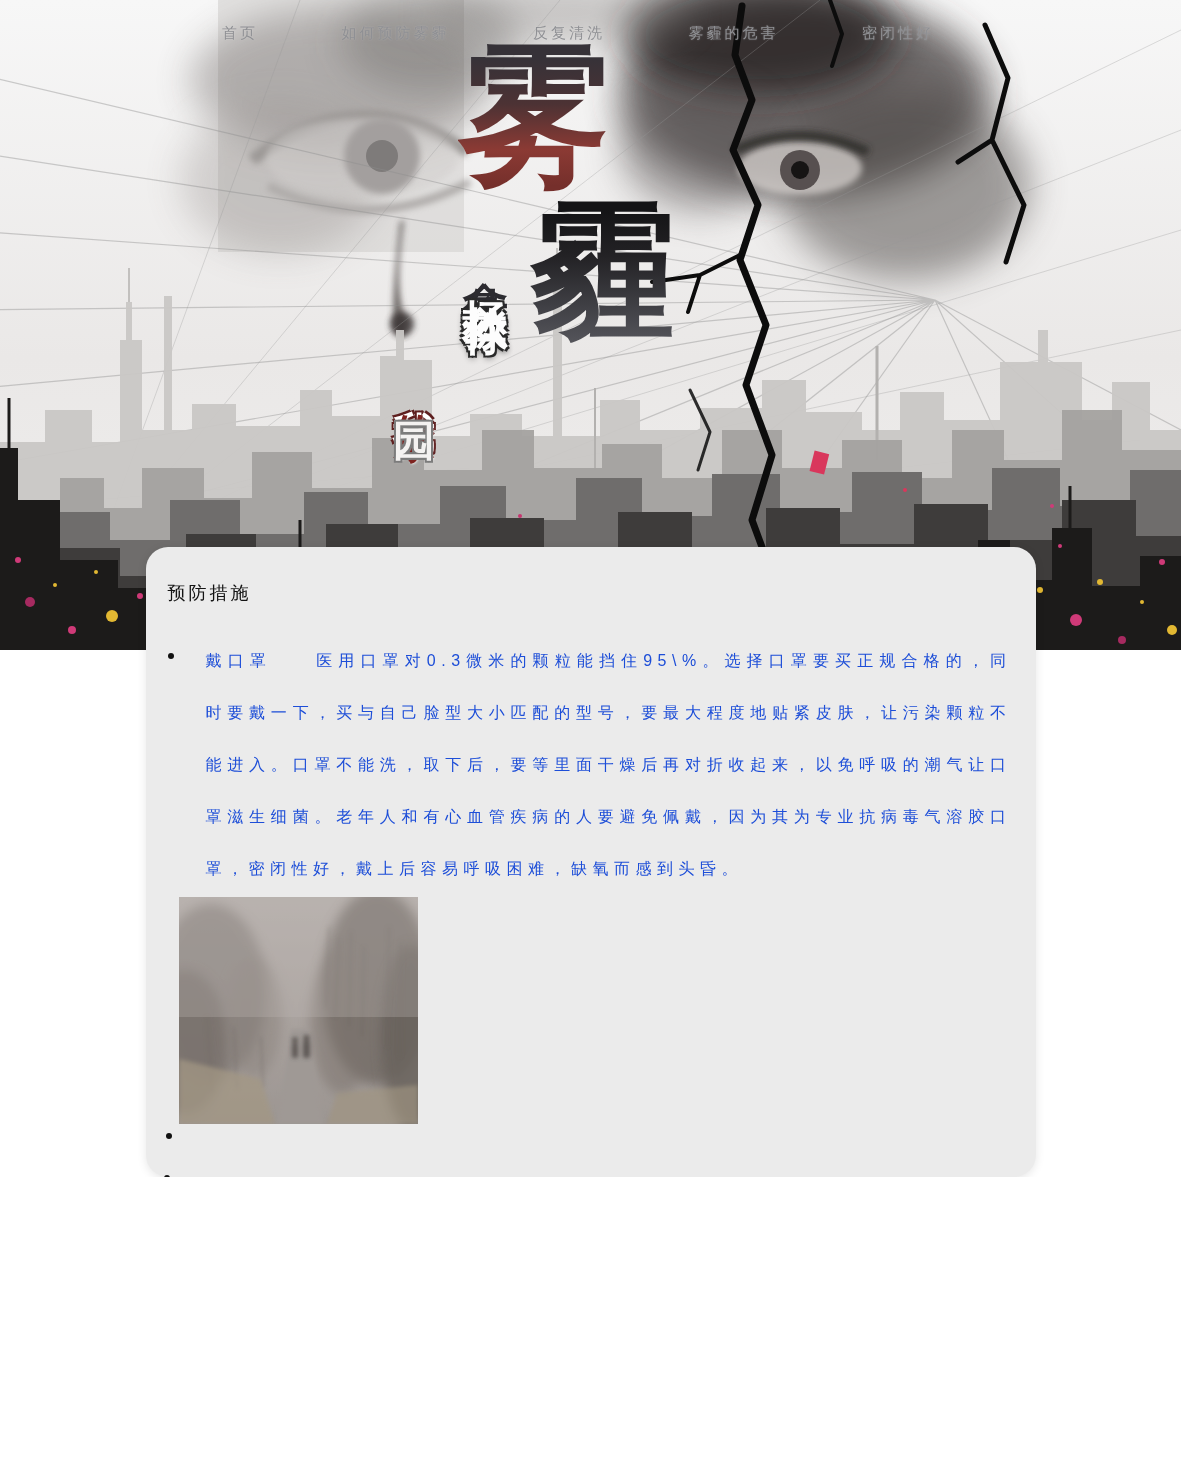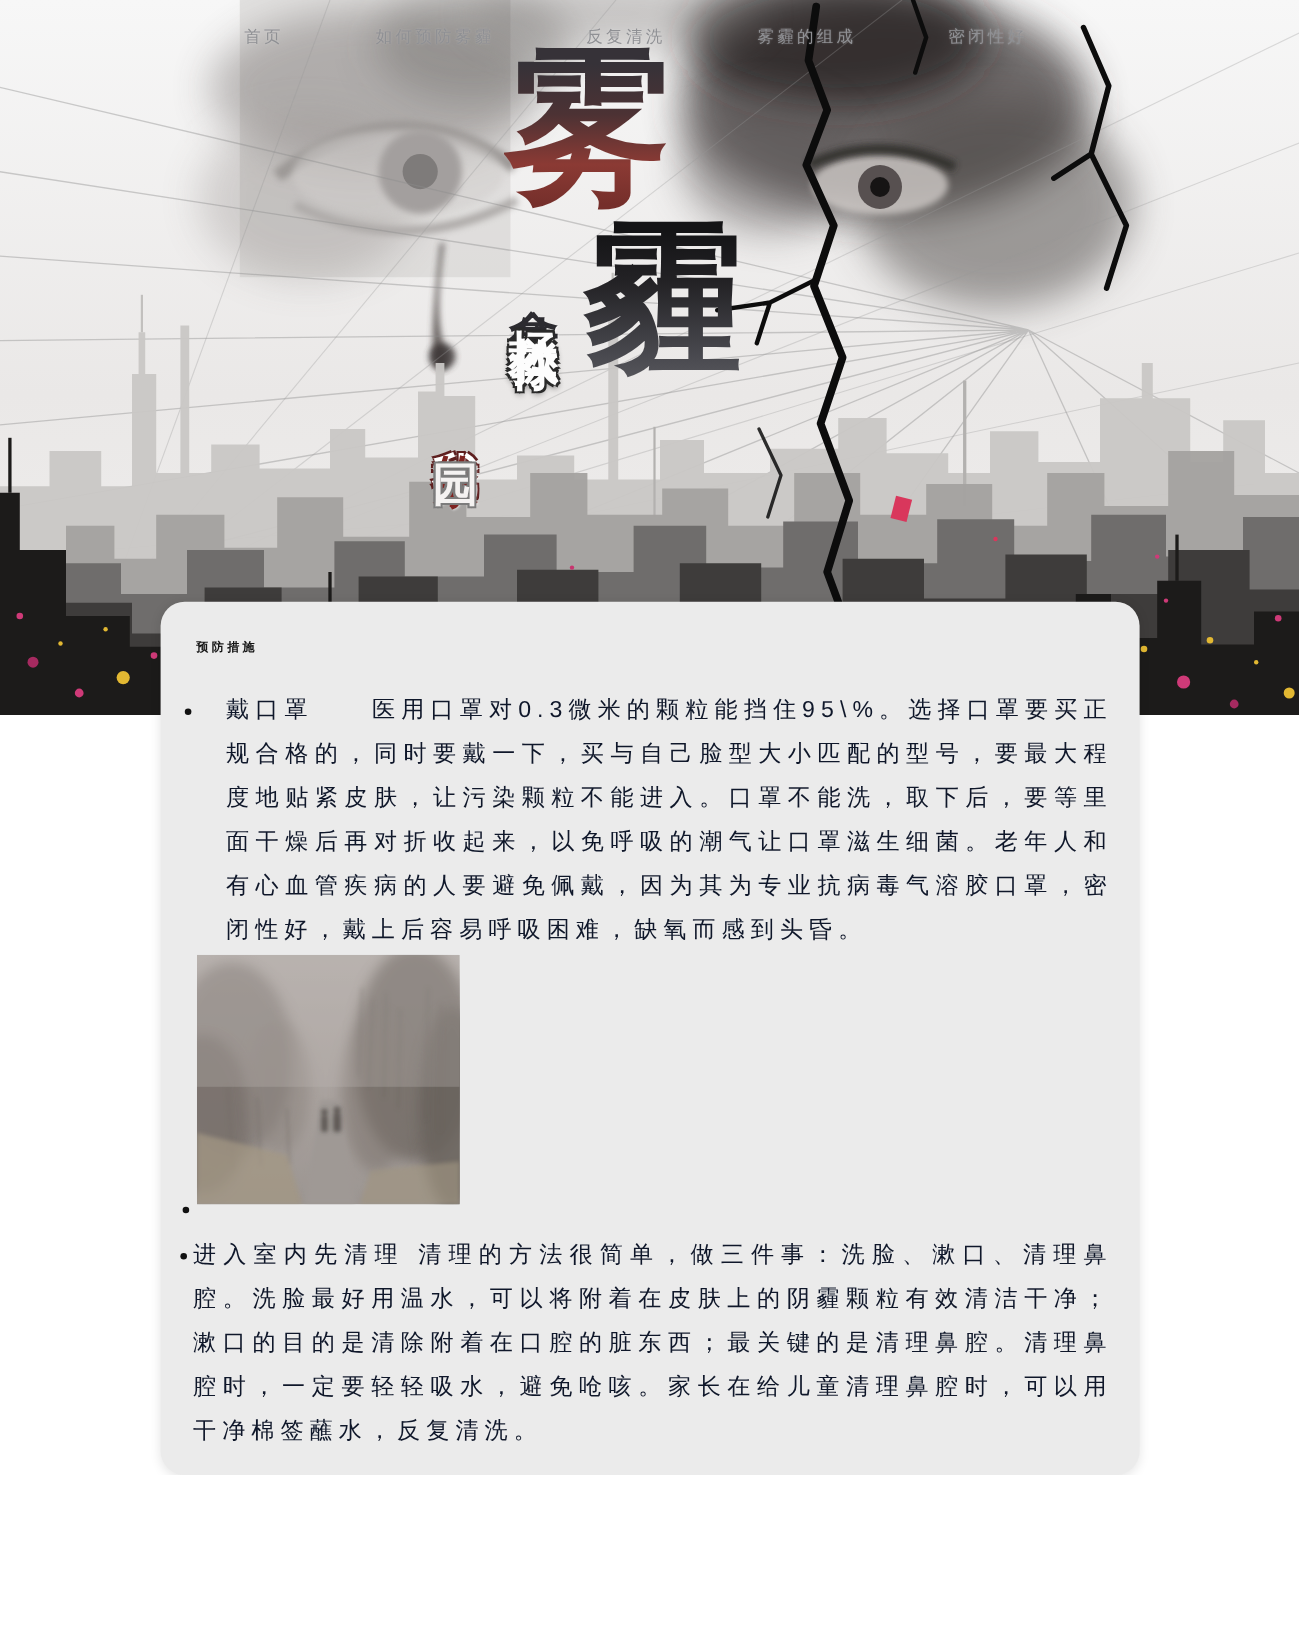--- a/index.html
+++ b/index.html
@@ -33,24 +33,24 @@
   .v2a{color:#ffffff;text-shadow:-2px -2px 0 #5e1f1f,2px -2px 0 #5e1f1f,
        -2px 2px 0 #5e1f1f,2px 2px 0 #5e1f1f;}
   .v2b{color:#7e2320;text-shadow:1px 1px 2px rgba(255,255,255,.55);}
   .v2c{color:#f4f2f1;text-shadow:-2px -2px 0 #7c7c7c,2px -2px 0 #7c7c7c,
        -2px 2px 0 #7c7c7c,2px 2px 0 #7c7c7c;}
 
   
   .card{position:relative;z-index:40;width:890px;margin:-103px auto 0 auto;
         box-sizing:border-box;background:#ebebeb;border-radius:22px;
         padding:26px 24px 20px 20px;box-shadow:0 2px 10px rgba(0,0,0,.10);}
-  .card h2{font-size:11px;font-weight:700;margin:8px 0 0 13px;letter-spacing:3px;color:#141414;}
+  .card h2{font-size:18px;font-weight:400;margin:8px 0 0 2px;letter-spacing:3px;color:#141414;}
   .prevention-list{list-style:none;margin:30px 0 0 0;padding:0;}
-  .prevention-list li{position:relative;font-size:21px;line-height:40px;
-        letter-spacing:5.5px;text-align:justify;text-justify:inter-ideograph;color:#0f172a;}
+  .prevention-list li{position:relative;font-size:16px;line-height:52px;
+        letter-spacing:5.5px;text-align:justify;text-justify:inter-ideograph;color:#1d4ed8;}
   .li-first{padding-left:40px;}
   .li-first::before{content:"";position:absolute;left:2px;top:18px;width:6px;height:6px;
         border-radius:50%;background:#111;}
   .li-img{padding-left:12px;margin:2px 0 12px 0;line-height:0;}
   .li-img::before{content:"";position:absolute;left:0;bottom:6px;width:6px;height:6px;
         border-radius:50%;background:#111;}
   .li-second{padding-left:10px;}
   .li-second::before{content:"";position:absolute;left:-2px;top:18px;width:6px;height:6px;
         border-radius:50%;background:#111;}
   .fog-image{width:239px;height:227px;margin-left:1px;display:inline-block;overflow:hidden;}
@@ -197,21 +197,21 @@
           <circle cx="1052" cy="506" r="2" fill="#cf3a78"></circle>
         <circle cx="905" cy="490" r="2" fill="#d9375c"></circle>
           <circle cx="500" cy="640" r="2" fill="#a62a60"></circle>
       </g>
     </svg>
 
     <nav class="main-nav">
       <a class="nav-link">首页</a>
       <a class="nav-link">如何预防雾霾</a>
       <a class="nav-link">反复清洗</a>
-      <a class="nav-link">雾霾的组成</a>
+      <a class="nav-link">雾霾的危害</a>
       <a class="nav-link">密闭性好</a>
     </nav>
 
     <div class="big-char char-wu">雾</div>
     <div class="big-char char-mai">霾</div>
 
     <div class="vtext v1"><span class="v1a">拿什么</span><span class="v1b">拯救你</span></div>
 
     <div class="vtext v2"><span class="v2a">我</span><span class="v2b">的家</span><span class="v2c">园</span></div>
   </header>
@@ -252,17 +252,17 @@
               <rect x="113" y="146" width="6" height="15" rx="2"></rect>
                 <circle cx="116" cy="143" r="3"></circle>
               <rect x="124" y="144" width="7" height="17" rx="2"></rect>
                 <circle cx="127.5" cy="141" r="3.2"></circle>
             </g>
             <rect width="239" height="227" fill="#b3ada9" opacity=".28"></rect>
             <rect width="239" height="120" fill="#bdb7b3" opacity=".3"></rect>
           </svg>
         </span>
       </li>
-      <li class="li-second"><p class="follow-para">进入室内先清理 清理的方法很简单，做三件事：洗脸、漱口、清理鼻腔。洗脸最好用温水，可以将附着在皮肤上的阴霾颗粒有效清洁干净；漱口的目的是清除附着在口腔的脏东西；最关键的是清理鼻腔。清理鼻腔时，一定要轻轻吸水，避免呛咳。家长在给儿童清理鼻腔时，可以用干净棉签蘸水，反复清洗。</p></li>
+      <li class="li-second"></li>
     </ul>
   </main>
 
 </div>
 
 </body></html>

